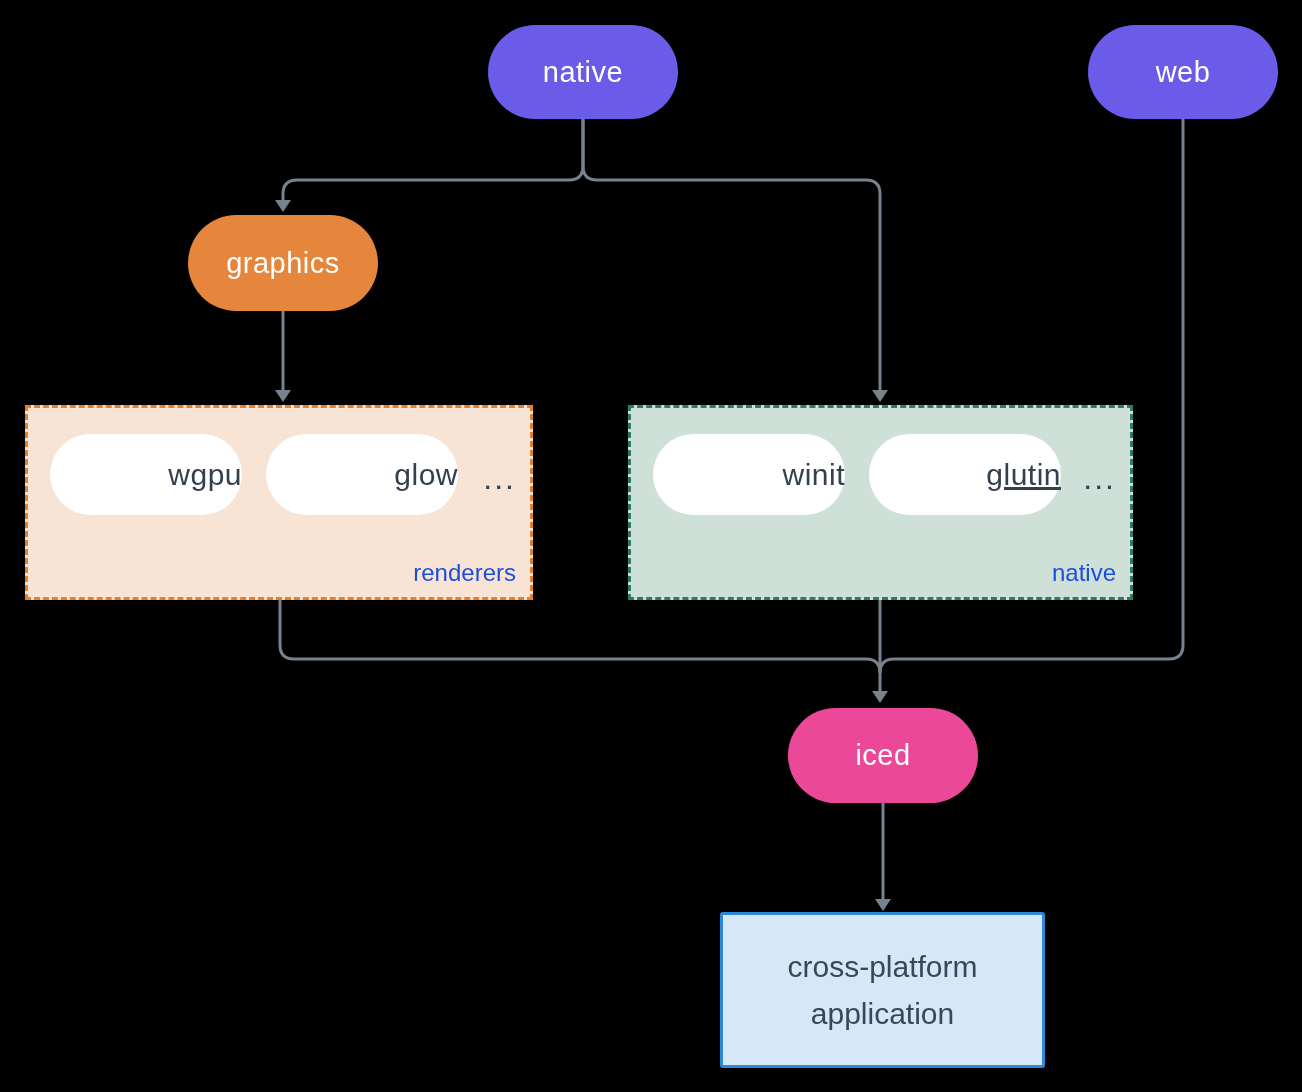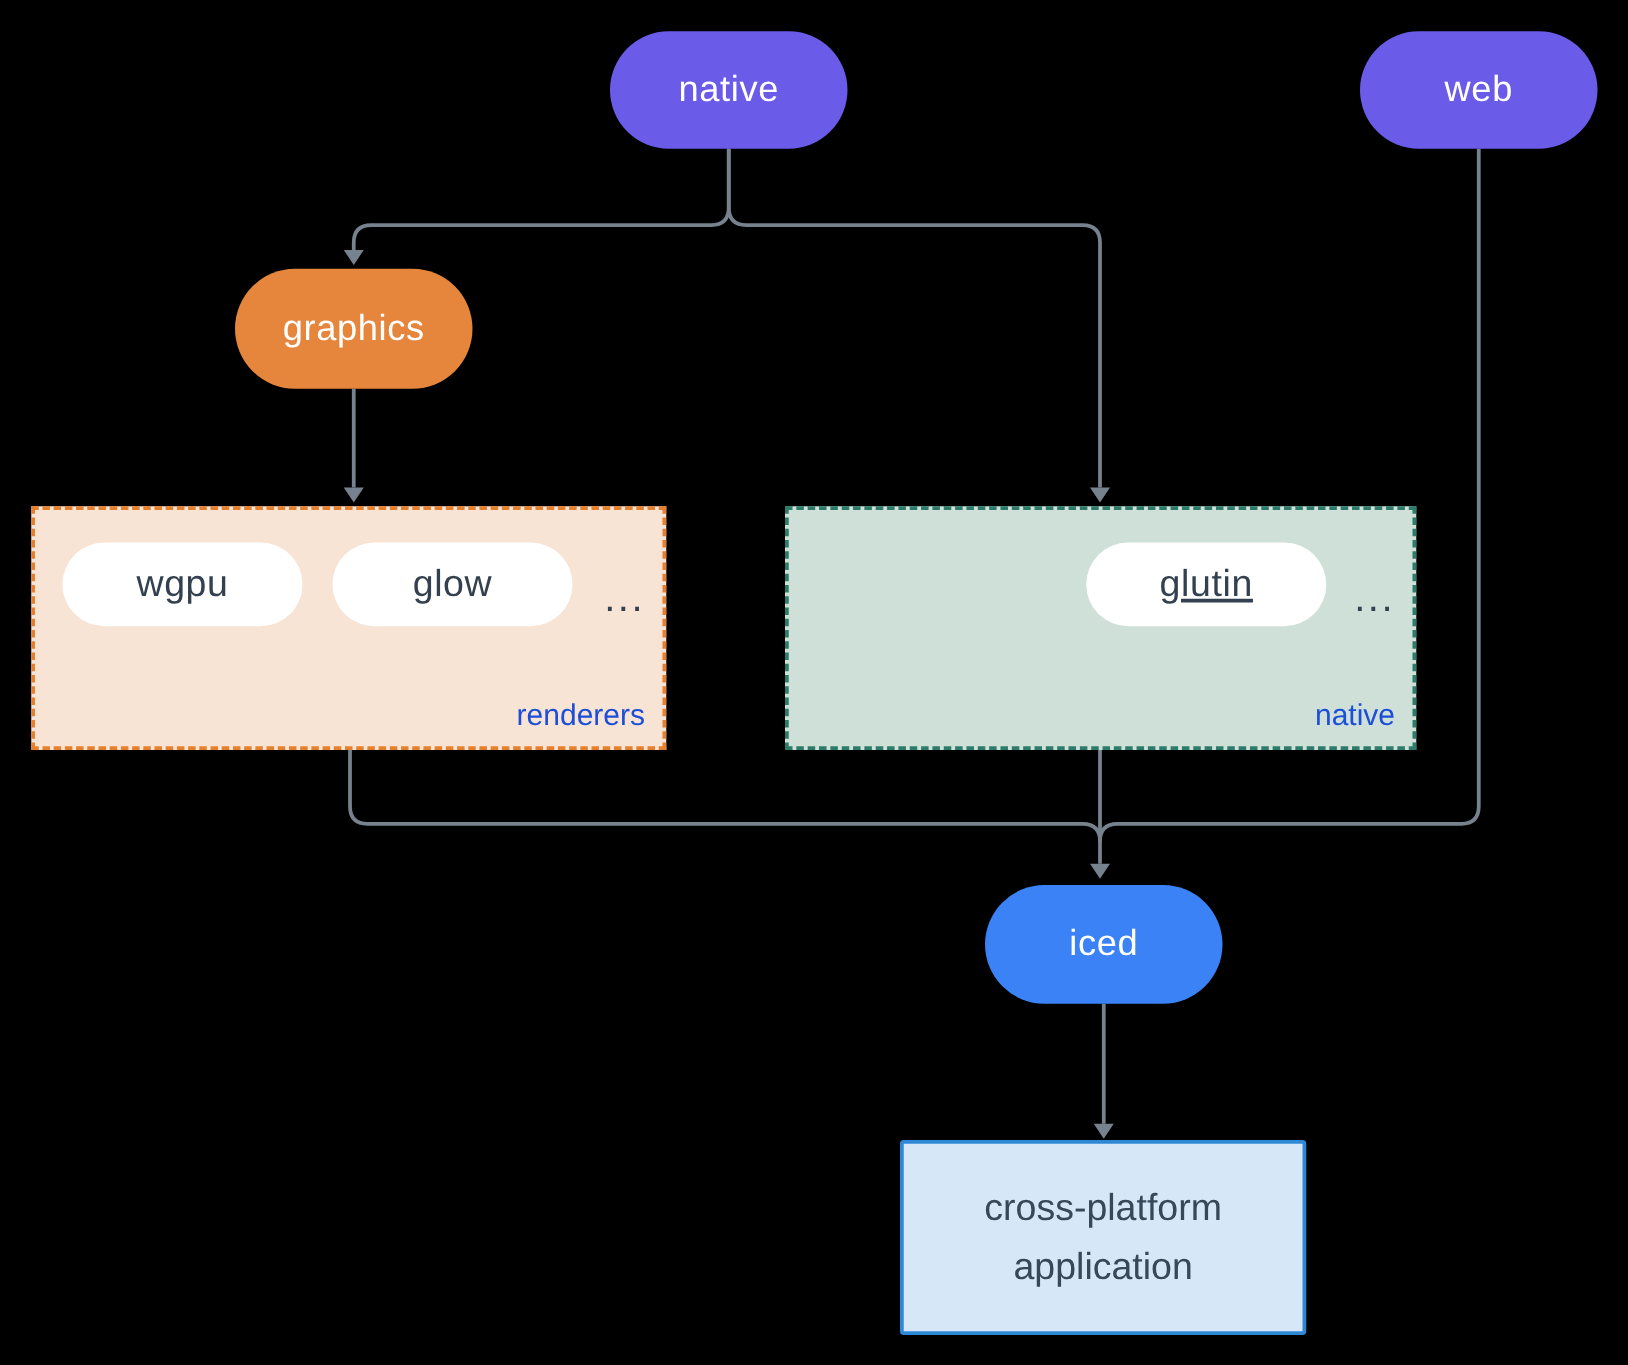--- a/index.html
+++ b/index.html
@@ -24,35 +24,35 @@
     align-items: center;
     justify-content: center;
     border-radius: 48px;
     color: #ffffff;
     font-size: 29px;
     letter-spacing: 0.5px;
     z-index: 2;
   }
   .pill.purple { background: #6a5ce8; }
   .pill.orange { background: #e5863c; }
-  .pill.blue   { background: #3b82f6; justify-content: center; }
+  .pill.blue   { background: #ec4899; justify-content: center; }
   .pill.white  {
     background: #ffffff;
     color: #33404f;
     font-size: 30px;
   }
   .group {
     position: absolute;
     width: 508px;
     height: 195px;
     z-index: 1;
   }
   .group.renderers { left: 25px; top: 405px; background: #f8e4d5; border: 3px dashed #e5812e; }
   .group.shells    { left: 628px; top: 405px; width: 505px; background: #cfe0d9; border: 3px dashed #2d7c6b; }
-  .group .inner-pill { width: 192px; height: 67px; top: 26px; }
+  .group .inner-pill { width: 192px; height: 81px; top: 26px; justify-content: flex-end; }
   .ellipsis {
     position: absolute;
     top: 52px;
     right: 14px;
     color: #33404f;
     font-size: 32px;
     letter-spacing: 2px;
   }
   .group-label {
     position: absolute;
@@ -127,20 +127,23 @@
       <span>wgpu</span>
     </div>
     <div id="pill-glow" class="pill white inner-pill">
       <span>glow</span>
     </div>
     <div class="ellipsis">...</div>
     <div class="group-label">renderers</div>
   </div>
 
   <div class="group shells">
+    <div id="pill-winit" class="pill white inner-pill">
+      <span>winit</span>
+    </div>
     <div id="pill-glutin" class="pill white inner-pill">
       <span>glutin</span>
     </div>
     <div class="ellipsis">...</div>
     <div class="group-label">native</div>
   </div>
 
   <div id="node-iced" class="pill blue">
     <span>iced</span>
   </div>

